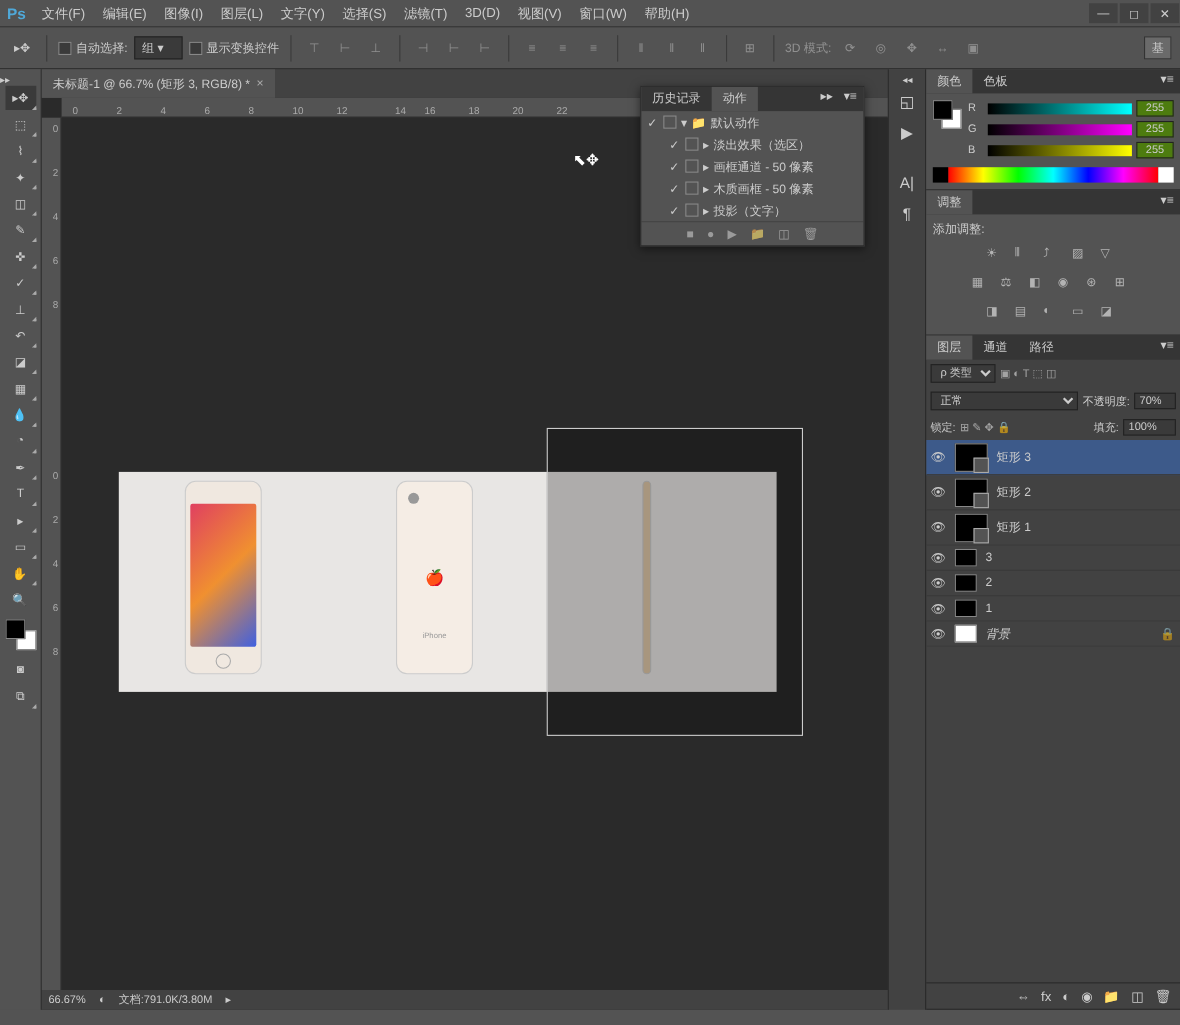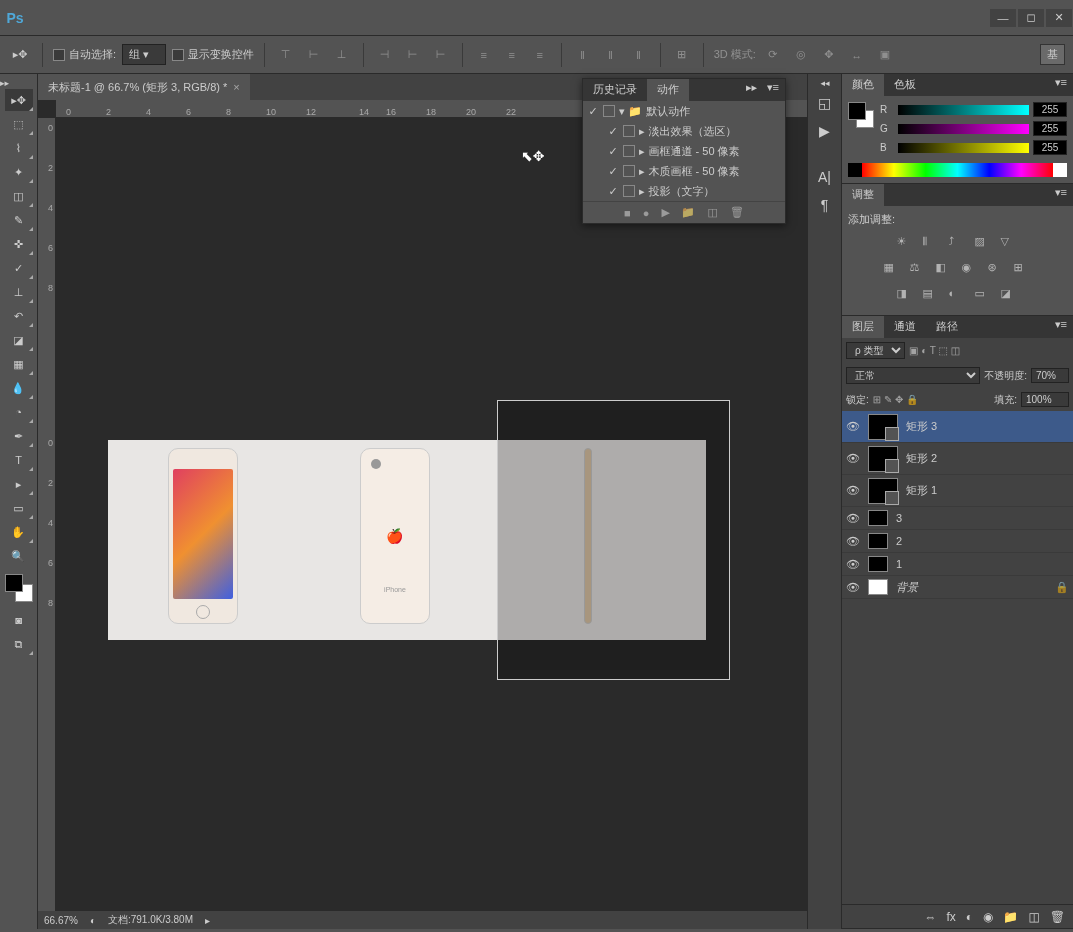--- a/index.html
+++ b/index.html
@@ -1,17 +1,17 @@
 <!DOCTYPE html>
 <html><head>
 <meta charset="utf-8">
 <style>
 * { margin: 0; padding: 0; box-sizing: border-box; font-family: "Microsoft YaHei", Arial, sans-serif; }
 body { background: #535353; width: 1073px; height: 932px; overflow: hidden; color: #ccc; font-size: 11px; }
-.titlebar { height: 36px; background: #535353; display: flex; align-items: center; border-bottom: 1px solid #2a2a2a; }
+.titlebar { height: 25px; background: #535353; display: flex; align-items: center; border-bottom: 1px solid #2a2a2a; }
 .ps-logo { width: 30px; height: 25px; display: flex; align-items: center; justify-content: center; color: #4fa8d8; font-weight: bold; font-size: 14px; }
 .menu { display: flex; flex: 1; }
 .menu-item { padding: 4px 8px; cursor: pointer; font-size: 12px; }
 .win-controls { display: flex; margin-left: auto; }
 .win-btn { width: 26px; height: 18px; background: #424242; margin: 2px 1px; display: flex; align-items: center; justify-content: center; cursor: pointer; font-size: 11px; }
 .optbar { height: 38px; background: #535353; display: flex; align-items: center; padding: 0 8px; border-bottom: 1px solid #2a2a2a; gap: 6px; }
 .opt-icon { width: 24px; height: 24px; display: flex; align-items: center; justify-content: center; }
 .opt-check { display: flex; align-items: center; gap: 4px; }
 .checkbox { width: 12px; height: 12px; border: 1px solid #888; background: #3a3a3a; }
 .opt-select { background: #3a3a3a; border: 1px solid #222; padding: 2px 16px 2px 6px; position: relative; }
@@ -46,21 +46,21 @@
 .panel-tabs { height: 22px; display: flex; background: #353535; }
 .panel-tab { padding: 3px 10px; font-size: 11px; cursor: pointer; }
 .panel-tab.active { background: #535353; text-align: center; }
 .panel-body { background: #535353; padding: 6px; }
 .color-row { display: flex; align-items: center; gap: 4px; margin-bottom: 4px; }
 .color-label { width: 14px; font-size: 10px; }
 .color-slider { height: 10px; flex: 1; position: relative; }
 .slider-r { background: linear-gradient(90deg, #000, #0ff); }
 .slider-g { background: linear-gradient(90deg, #000, #f0f); }
 .slider-b { background: linear-gradient(90deg, #000, #ff0); }
-.color-input { width: 34px; background: #000000; border: 1px solid #222; color: #ccc; text-align: center; font-size: 10px; padding: 1px; }
+.color-input { width: 34px; background: #4d7c0f; border: 1px solid #222; color: #ccc; text-align: center; font-size: 10px; padding: 1px; }
 .spectrum { height: 14px; background: linear-gradient(90deg, #f00, #ff0, #0f0, #0ff, #00f, #f0f, #f00); margin-top: 4px; position: relative; }
 .spectrum::before, .spectrum::after { content:''; position:absolute; top:0; bottom:0; width:14px; }
 .spectrum::before { left:-14px; background:#000; }
 .spectrum::after { right:-14px; background:#fff; }
 .adjust-grid { display: flex; flex-wrap: wrap; gap: 8px; justify-content: center; padding: 4px 0; }
 .adjust-icon { width: 18px; height: 18px; opacity: 0.8; }
 .layer-opts { display: flex; align-items: center; gap: 4px; padding: 4px; font-size: 10px; }
 .layer-opts select, .layer-opts input { background: #3a3a3a; border: 1px solid #222; color: #ccc; font-size: 10px; padding: 1px 4px; }
 .layer-list { max-height: 250px; overflow-y: auto; }
 .layer-row { display: flex; align-items: center; height: 32px; border-bottom: 1px solid #3a3a3a; padding: 0 4px; gap: 8px; }
@@ -86,20 +86,33 @@
 .phone-screen { position: absolute; top: 20px; left: 4px; right: 4px; bottom: 24px; background: linear-gradient(135deg,#e04060,#f09030,#4060e0); border-radius: 2px; }
 .phone-home { position: absolute; bottom: 4px; left: 50%; transform: translateX(-50%); width: 14px; height: 14px; border: 1px solid #aaa; border-radius: 50%; }
 .flyout { width: 8px; font-size: 9px; text-align: center; }
 .btn3d { background:#6a6a6a; border:1px solid #333; padding:2px 6px; }
 </style>
 </head>
 <body>
 
 <div class="titlebar">
   <div class="ps-logo">Ps</div>
+  <div class="menu">
+    <div class="menu-item">文件(F)</div>
+    <div class="menu-item">编辑(E)</div>
+    <div class="menu-item">图像(I)</div>
+    <div class="menu-item">图层(L)</div>
+    <div class="menu-item">文字(Y)</div>
+    <div class="menu-item">选择(S)</div>
+    <div class="menu-item">滤镜(T)</div>
+    <div class="menu-item">3D(D)</div>
+    <div class="menu-item">视图(V)</div>
+    <div class="menu-item">窗口(W)</div>
+    <div class="menu-item">帮助(H)</div>
+  </div>
   <div class="win-controls">
     <div class="win-btn">—</div>
     <div class="win-btn">◻</div>
     <div class="win-btn">✕</div>
   </div>
 </div>
 
 <div class="optbar">
   <div class="opt-icon">▸✥</div>
   <div class="opt-sep"></div>

